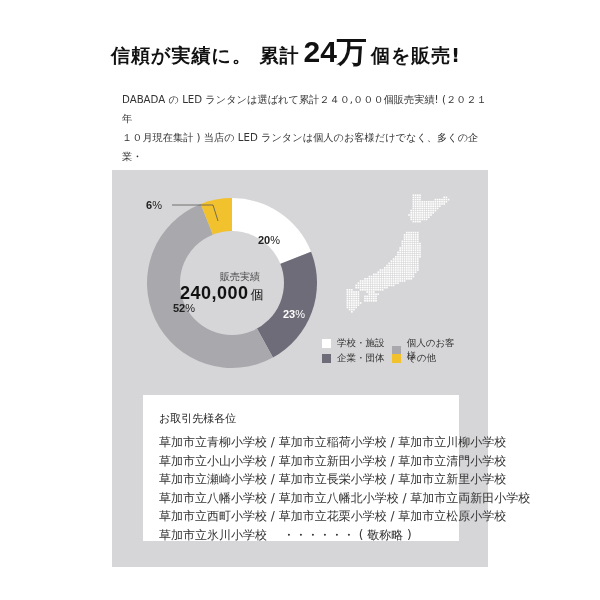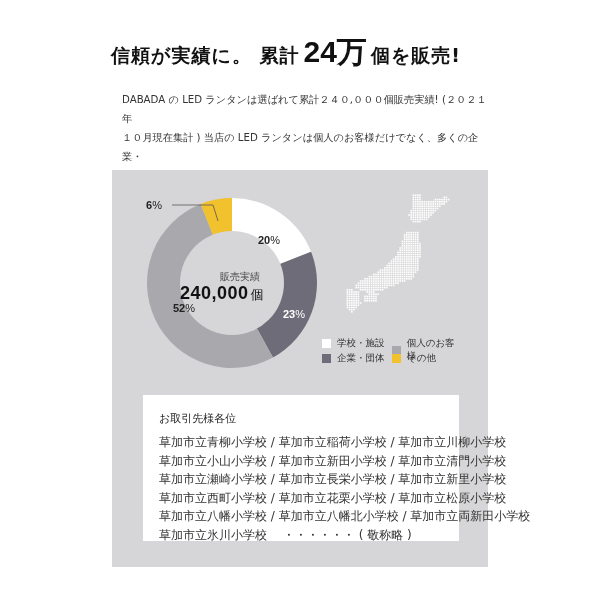--- a/index.html
+++ b/index.html
@@ -659,17 +659,17 @@
     </div>
   </div>
 </div>
 
 <div class="clients">
   <div class="clients-title">お取引先様各位</div>
   <div class="clients-list">
     <div>草加市立青柳小学校 / 草加市立稲荷小学校 / 草加市立川柳小学校</div>
     <div>草加市立小山小学校 / 草加市立新田小学校 / 草加市立清門小学校</div>
     <div>草加市立瀬崎小学校 / 草加市立長栄小学校 / 草加市立新里小学校</div>
+    <div>草加市立八幡小学校 / 草加市立八幡北小学校 / 草加市立両新田小学校</div>
     <div>草加市立西町小学校 / 草加市立花栗小学校 / 草加市立松原小学校</div>
-    <div>草加市立八幡小学校 / 草加市立八幡北小学校 / 草加市立両新田小学校</div>
     <div>草加市立氷川小学校　 ・・・・・・ ( 敬称略 )</div>
   </div>
 </div>
 
 </body></html>

